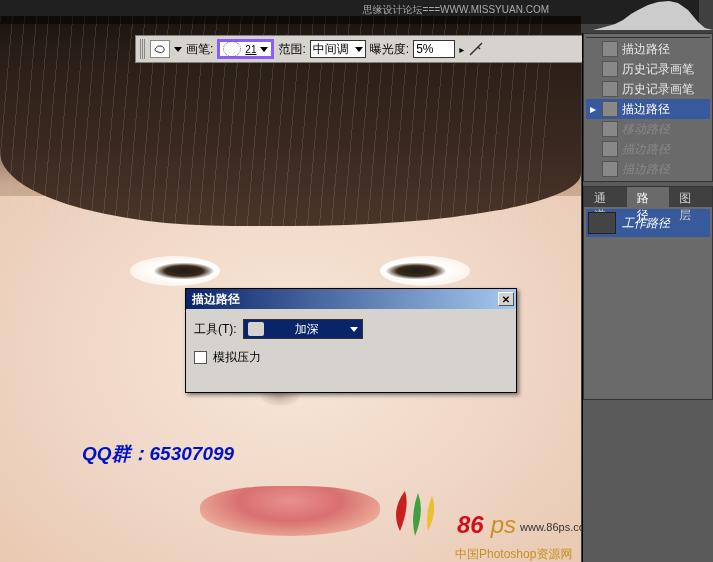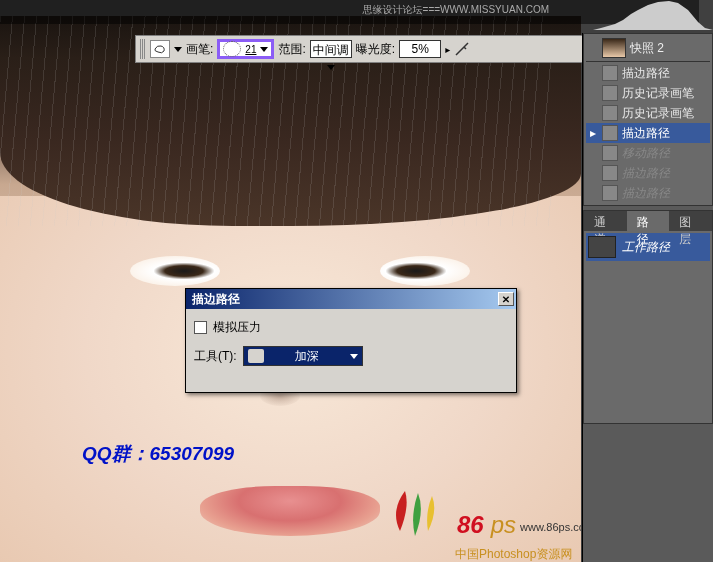--- a/index.html
+++ b/index.html
@@ -35,21 +35,21 @@
 .histogram svg { width: 100%; height: 100%; }
 
 
 .options-bar { position: absolute; top: 35px; left: 135px; width: 450px; height: 28px; background: #d6d3ce; border: 1px solid #808080; display: flex; align-items: center; padding: 0 4px; gap: 4px; }
 .options-bar .grip { width: 6px; height: 20px; background: repeating-linear-gradient(90deg, #888 0, #888 1px, transparent 1px, transparent 2px); }
 .tool-icon { width: 20px; height: 18px; border: 1px solid #888; background: #fff; display: flex; align-items: center; justify-content: center; }
 .opt-label { color: #000; font-size: 12px; }
 .brush-widget { display: flex; align-items: center; border: 3px solid #8b5cf6; background: #fff; padding: 1px 3px; gap: 4px; height: 20px; }
 .brush-preview { width: 18px; height: 16px; border: 1px dotted #666; border-radius: 50%; }
 .dropdown-arrow { width: 0; height: 0; border-left: 4px solid transparent; border-right: 4px solid transparent; border-top: 5px solid #000; }
-.select-field { display: inline-flex; align-items: center; border: 1px solid #333; background: #fff; padding: 1px 2px; height: 18px; gap: 6px; flex-direction: column; }
+.select-field { display: inline-flex; align-items: center; border: 1px solid #333; background: #fff; padding: 1px 2px; height: 18px; gap: 6px; }
 .airbrush-icon { width: 18px; height: 16px; }
 
 
 .right-panels { position: absolute; right: 0; top: 33px; width: 131px; height: 529px; background: #5a5a5a; border-left: 1px solid #000; }
 .panel { background: #6a6a6a; border: 1px solid #333; margin-bottom: 2px; }
 .panel-tabs { display: flex; background: #404040; height: 20px; }
 .panel-tab { padding: 3px 10px; font-size: 12px; color: #ccc; cursor: pointer; }
 .panel-tab.active { background: #6a6a6a; color: #fff; }
 .panel-body { background: #6a6a6a; padding: 2px; }
 .history-item { display: flex; align-items: center; gap: 4px; padding: 2px; height: 20px; font-size: 12px; color: #e8e8e8; }
@@ -143,25 +143,20 @@
     <svg width="18" height="16" viewBox="0 0 18 16">
         <path d="M2 14 L10 6 L14 2 M10 6 L12 8" stroke="#333" fill="none" stroke-width="1.5"></path>
       </svg>
   </span>
 </div>
 
 <div class="right-panels">
 
   <div class="panel">
     <div class="panel-body">
-      <div class="snapshot-row">
-        <span class="history-marker"></span>
-        <div class="snapshot-thumb"></div>
-        <span style="color:#eee;">快照 2</span>
-      </div>
       <div class="panel-sep"></div>
       <div id="history-list">
           <div class="history-item">
             <span class="history-marker"></span>
             <span class="history-icon"></span>
             <span>描边路径</span>
           </div>
           <div class="history-item">
             <span class="history-marker"></span>
             <span class="history-icon"></span>
@@ -212,27 +207,27 @@
   </div>
 </div>
 
 <div class="dialog">
   <div class="dialog-titlebar">
     <span>描边路径</span>
     <div class="dialog-close">✕</div>
   </div>
   <div class="dialog-body">
     <div class="dialog-left">
-      <div class="dialog-row">
-        <span class="checkbox"></span>
-        <span>模拟压力</span>
-      </div>
       <div class="dialog-row">
         <span>工具(T):</span>
         <div class="tool-select">
           <span class="sel-icon"></span>
           <span>加深</span>
           <div class="dropdown-arrow sel-arrow"></div>
         </div>
       </div>
+      <div class="dialog-row">
+        <span class="checkbox"></span>
+        <span>模拟压力</span>
+      </div>
     </div>
   </div>
 </div>
 
 </body></html>

